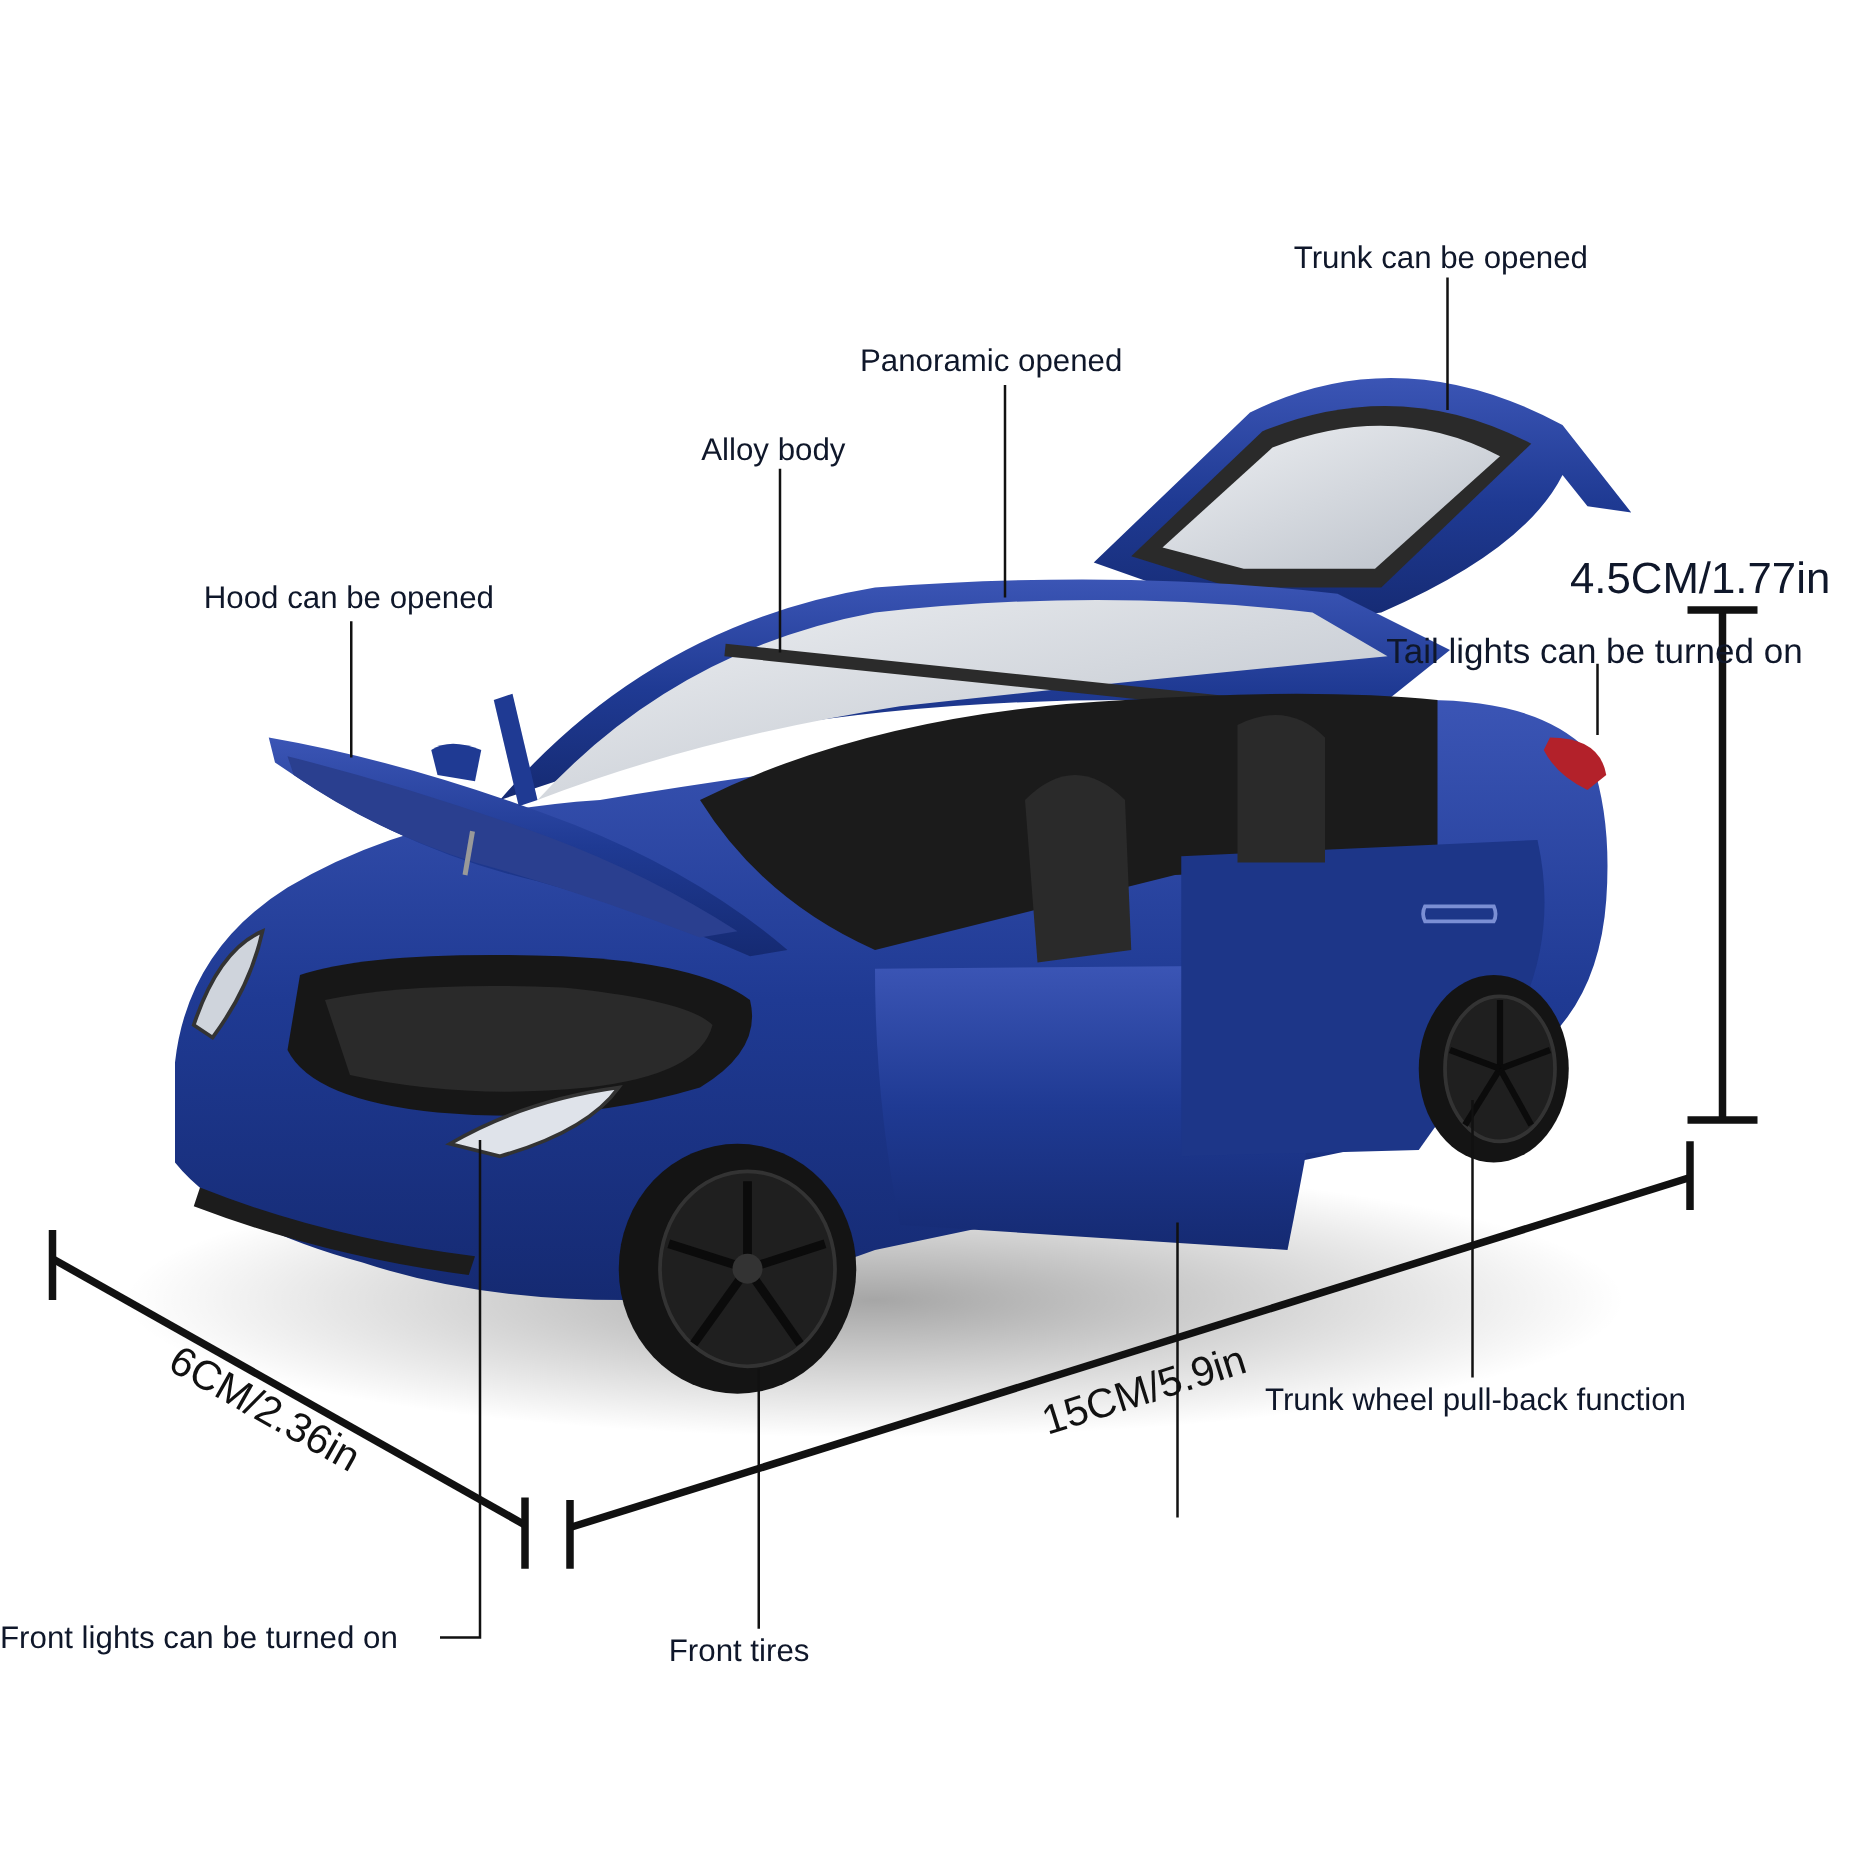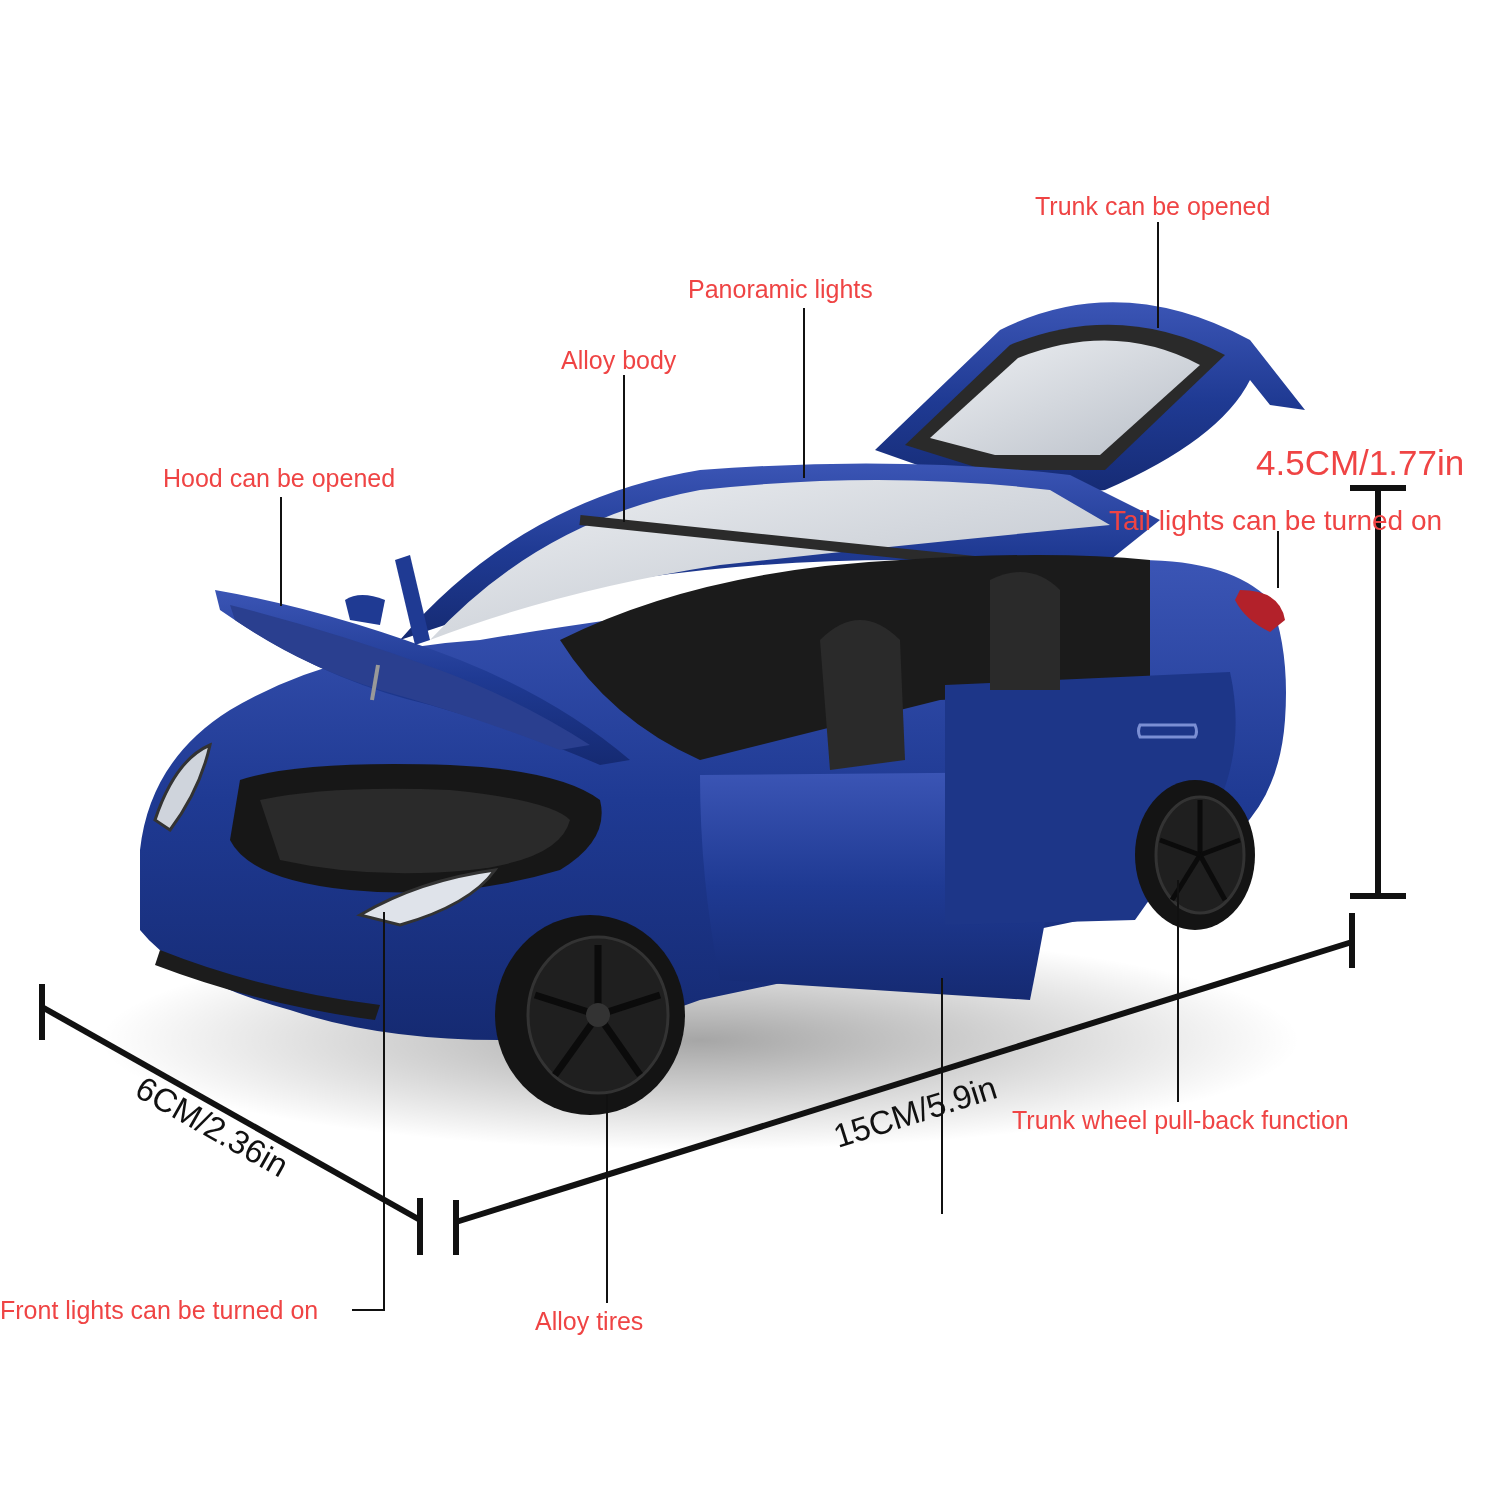--- a/index.html
+++ b/index.html
@@ -1,18 +1,18 @@
 <!DOCTYPE html>
 <html><head>
 <meta charset="utf-8">
 <style>
   html, body { margin: 0; padding: 0; background: #ffffff; }
   .stage { position: relative; width: 1500px; height: 1500px; background: #ffffff; overflow: hidden; }
   .art { position: absolute; left: 0; top: 0; width: 1500px; height: 1500px; }
-  .label { position: absolute; font-family: "Liberation Sans", sans-serif; color: #ef4444; font-size: 25px; white-space: nowrap; line-height: 1; }
+  .label { position: absolute; font-family: "Liberation Sans", sans-serif; color: #0f172a; font-size: 25px; white-space: nowrap; line-height: 1; }
   .label.small { font-size: 28px; }
   .label.dim { font-size: 35px; }
   .dimtext { font-family: "Liberation Sans", sans-serif; fill: #111111; font-size: 33px; }
 </style>
 </head>
 <body>
 
 <div class="stage">
 
   <svg class="art" viewBox="0 0 1500 1500">
@@ -136,22 +136,22 @@
       <line x1="42" y1="1007" x2="420" y2="1220"></line>
       <line x1="42" y1="984" x2="42" y2="1040"></line>
       <line x1="420" y1="1198" x2="420" y2="1255"></line>
     </g>
 
     <text class="dimtext" transform="translate(133,1095) rotate(29.5)">6CM/2.36in</text>
     <text class="dimtext" transform="translate(838,1148) rotate(-17.5)">15CM/5.9in</text>
   </svg>
 
   <div class="label" style="left:1035px; top:194px;">Trunk can be opened</div>
-  <div class="label" style="left:688px; top:277px;">Panoramic lights</div>
+  <div class="label" style="left:688px; top:277px;">Panoramic opened</div>
   <div class="label" style="left:561px; top:348px;">Alloy body</div>
   <div class="label" style="left:163px; top:466px;">Hood can be opened</div>
   <div class="label small" style="left:1109px; top:507px;">Tail lights can be turned on</div>
   <div class="label" style="left:1012px; top:1108px;">Trunk wheel pull-back function</div>
-  <div class="label" style="left:535px; top:1309px;">Alloy tires</div>
+  <div class="label" style="left:535px; top:1309px;">Front tires</div>
   <div class="label" style="left:0px; top:1298px;">Front lights can be turned on</div>
 
   <div class="label dim" style="left:1256px; top:445px;">4.5CM/1.77in</div>
 </div>
 
 </body></html>

